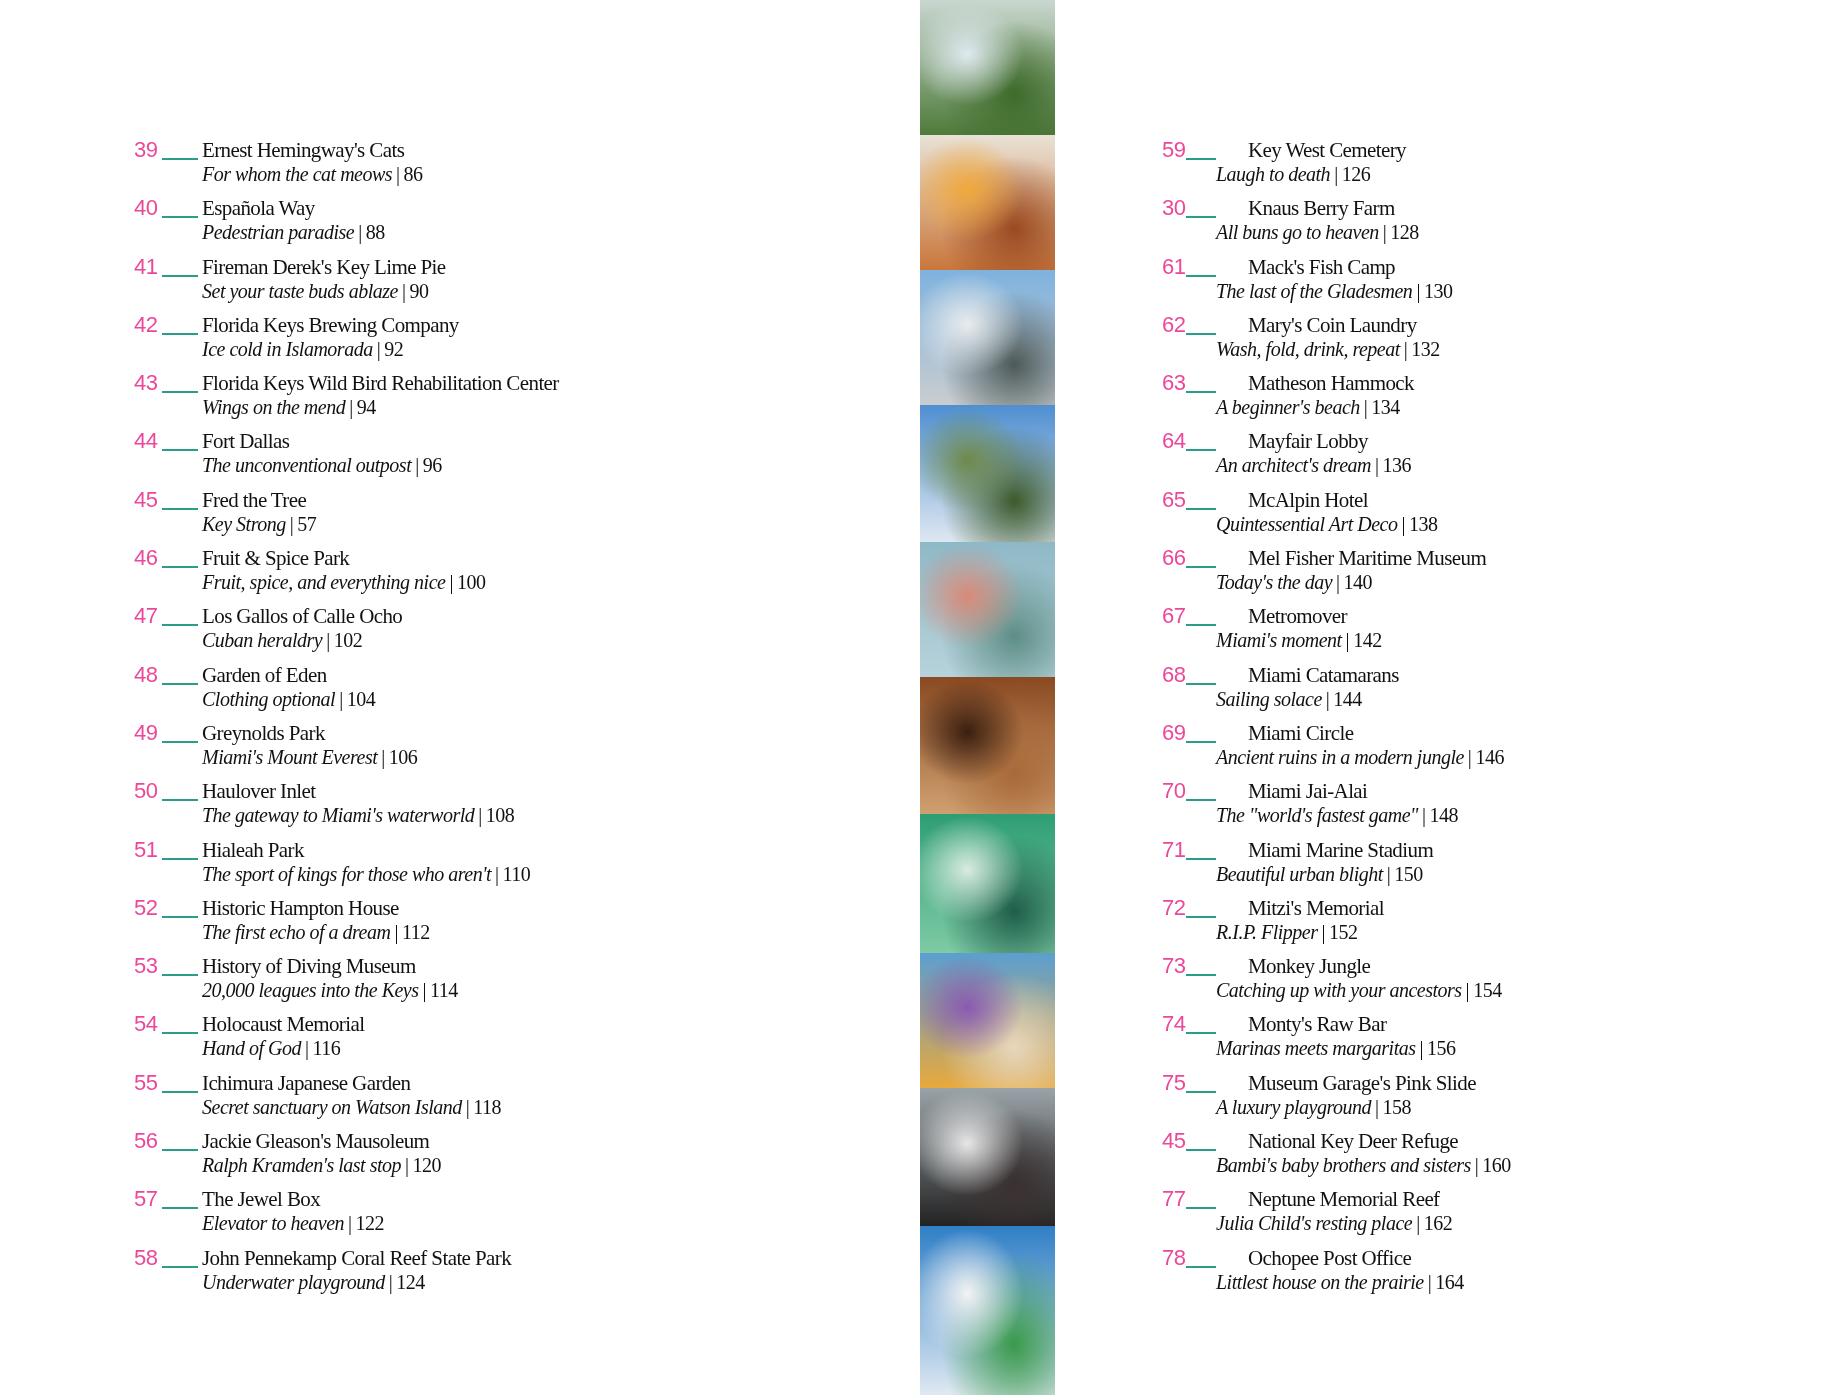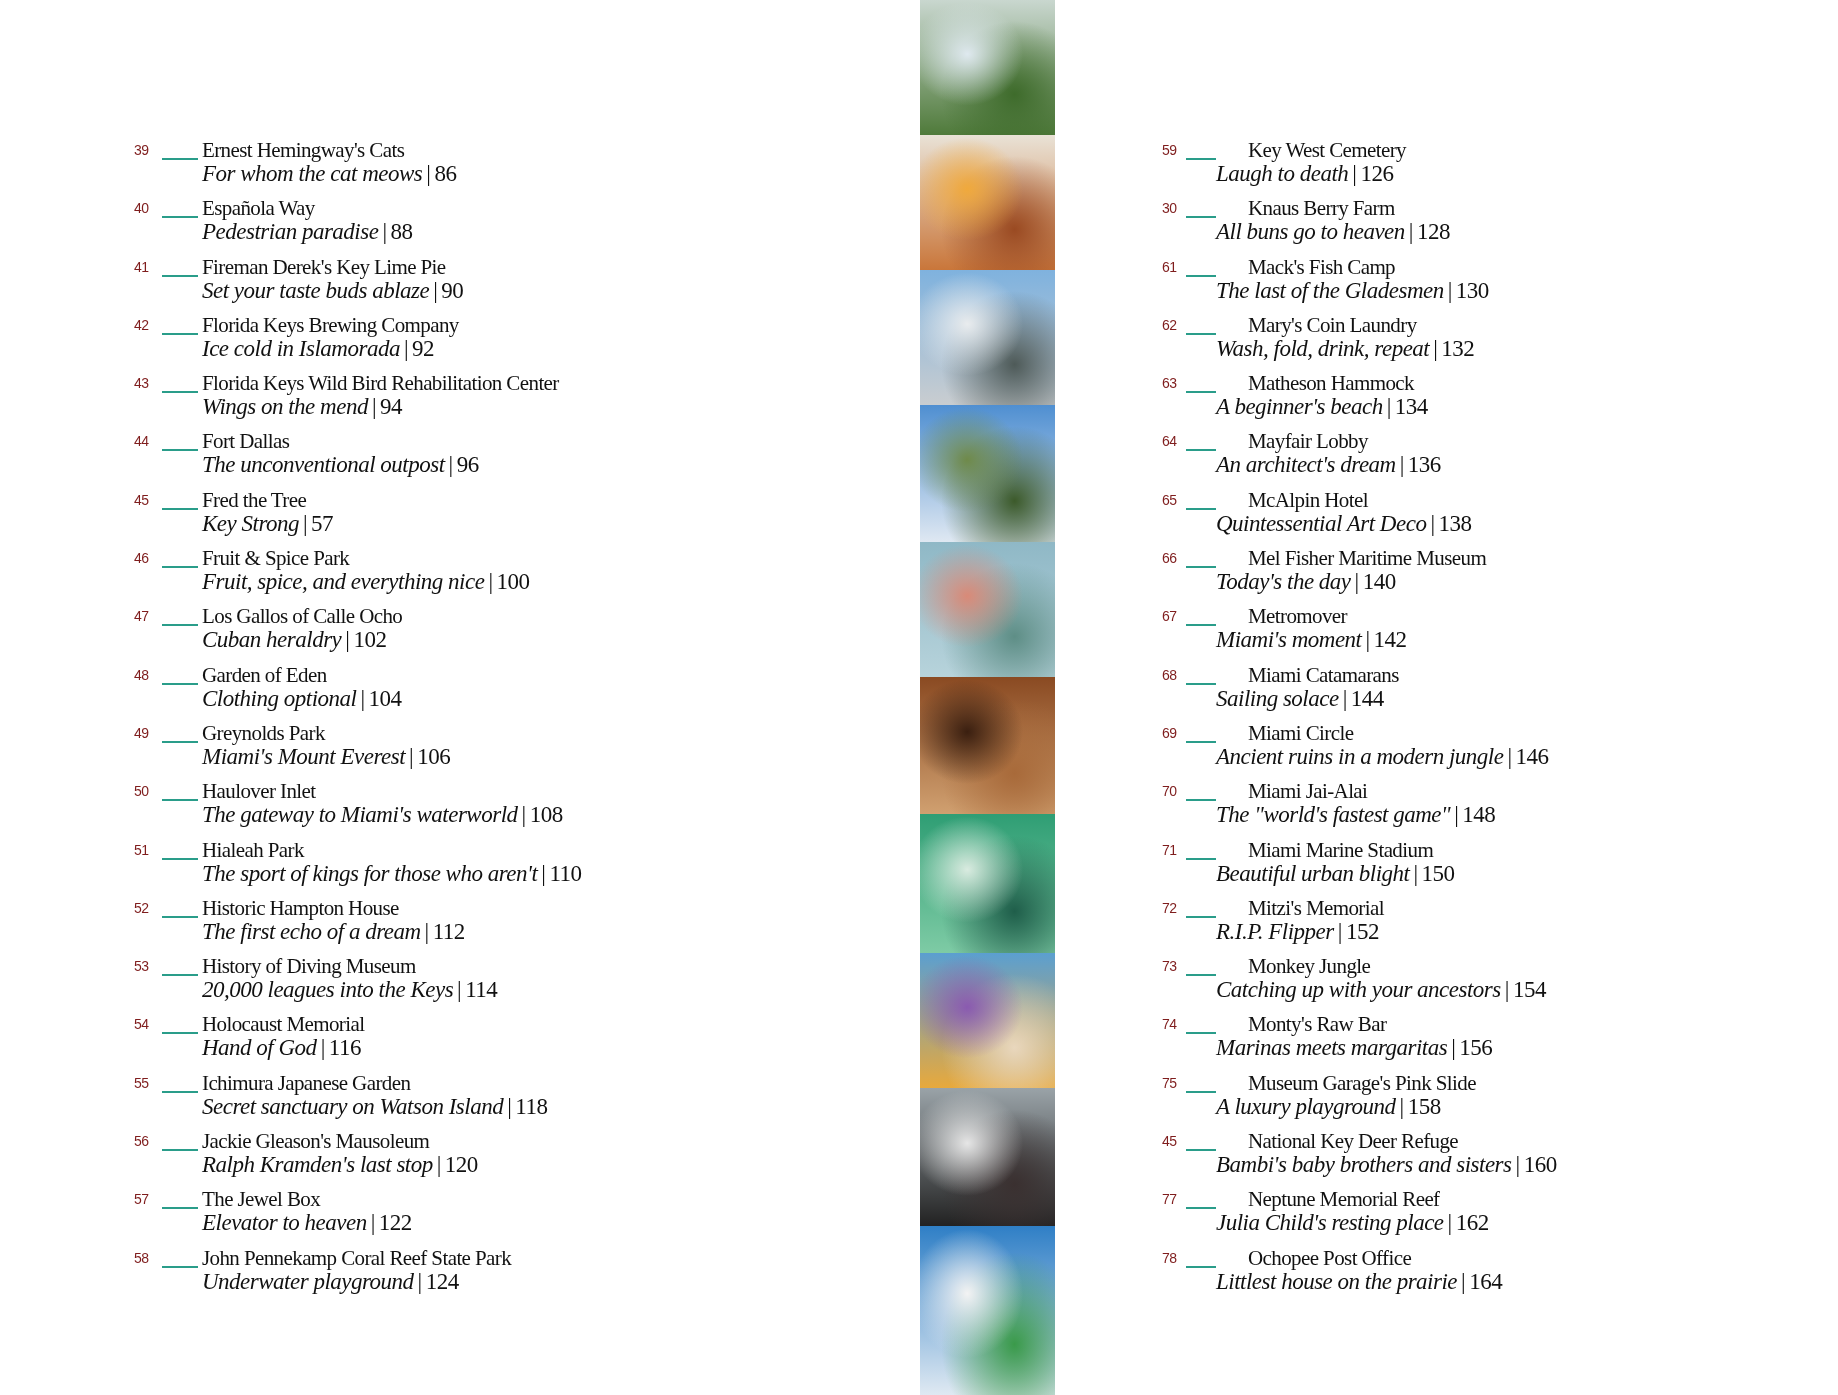--- a/index.html
+++ b/index.html
@@ -1,26 +1,26 @@
 <!DOCTYPE html>
 <html><head>
 <meta charset="utf-8">
 <style>
   html, body { margin: 0; padding: 0; background: #ffffff; }
   body { width: 1838px; height: 1395px; position: relative; overflow: hidden; font-family: "Liberation Serif", "DejaVu Serif", serif; color: #111; }
   .col { position: absolute; top: 138px; }
   .col-left { left: 134px; }
   .col-right { left: 1162px; }
   .entry { height: 58.3px; position: relative; }
-  .num { position: absolute; left: 0; top: 0; font-family: "Liberation Sans", "DejaVu Sans", sans-serif; font-size: 14px; line-height: 24px; color: #7f1d1d; letter-spacing: -0.5px; }
+  .num { position: absolute; left: 0; top: 0; font-family: "Liberation Sans", "DejaVu Sans", sans-serif; font-size: 22px; line-height: 24px; color: #ec4899; letter-spacing: -0.5px; }
   .dash { position: absolute; left: 28px; top: 20px; width: 36px; height: 2px; background: #2a9d8a; }
   .col-right .dash { left: 24px; width: 30px; }
   .title { position: absolute; left: 68px; top: 0; font-size: 21px; line-height: 24px; white-space: nowrap; letter-spacing: -0.6px; }
   .col-right .title { left: 54px; margin-left: 32px; }
-  .sub { position: absolute; left: 68px; top: 25px; font-size: 23px; line-height: 22px; white-space: nowrap; letter-spacing: -0.5px; }
+  .sub { position: absolute; left: 68px; top: 25px; font-size: 20px; line-height: 22px; white-space: nowrap; letter-spacing: -0.5px; }
   .col-right .sub { left: 54px; }
   .sub i { font-style: italic; }
   .sep { margin: 0 4px; }
   .strip { position: absolute; left: 920px; top: 0; width: 135px; height: 1395px; }
   .tile { position: absolute; left: 0; width: 135px; overflow: hidden; }
 </style>
 </head>
 <body>
 
 <div>

